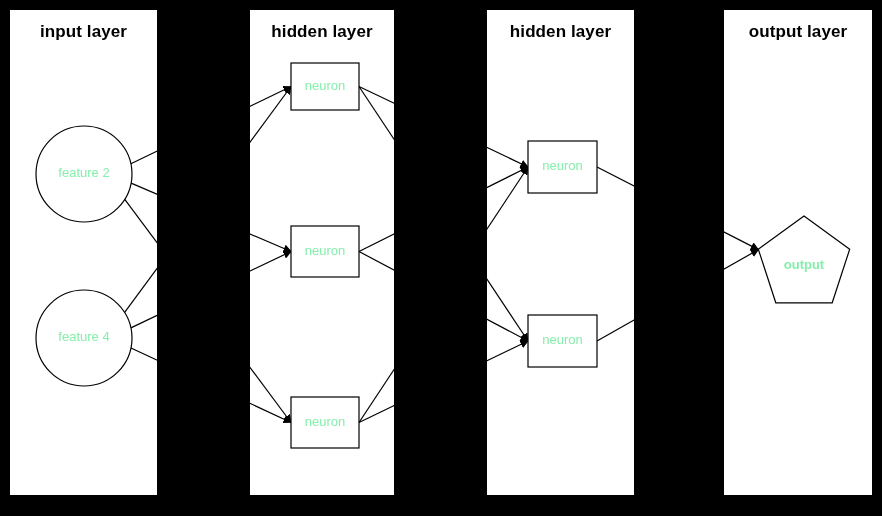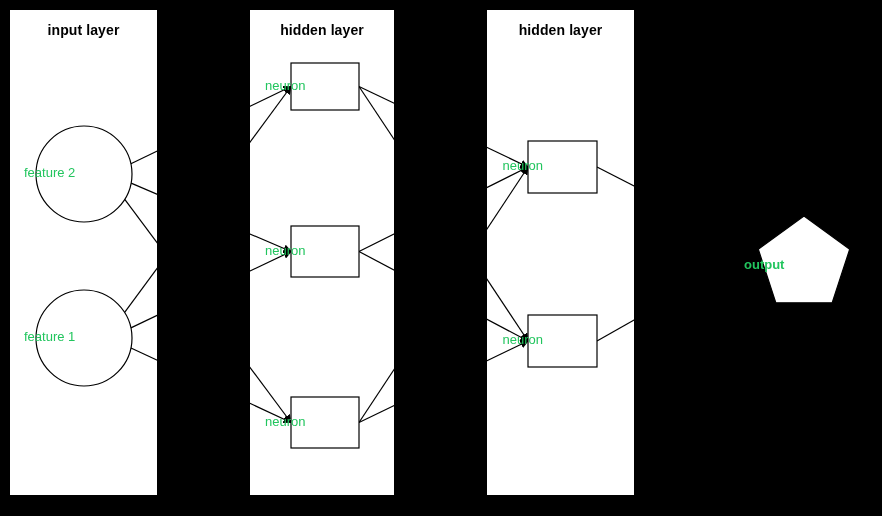--- a/index.html
+++ b/index.html
@@ -2,39 +2,42 @@
 <html><head>
 <meta charset="utf-8">
 <title>Neural Network Diagram</title>
 <style>
   html,body{margin:0;padding:0;background:#000;}
   body{width:882px;height:516px;overflow:hidden;
        font-family:"Liberation Sans", sans-serif;}
   #stage{position:relative;width:882px;height:516px;background:#000;}
   .panel{position:absolute;background:#ffffff;}
   .panel-title{position:absolute;left:0;right:0;top:12px;text-align:center;
-       font-size:14px;font-weight:bold;color:#000;letter-spacing:0.1px;}
+       font-size:17px;font-weight:bold;color:#000;letter-spacing:0.1px;}
   svg.edges{position:absolute;left:0;top:0;width:882px;height:516px;
        pointer-events:none;}
-  .node-label{position:absolute;color:#22c55e;font-size:13px;
-       white-space:nowrap;}
+  .node-label{position:absolute;color:#86efac;font-size:13px;
+       text-align:center;white-space:nowrap;}
 </style>
 </head>
 <body>
 
 <div id="stage">
 
   <div class="panel" style="left: 10px; top: 10px; width: 147px; height: 485px;">
     <div class="panel-title">input layer</div>
   </div>
   <div class="panel" style="left: 250px; top: 10px; width: 144px; height: 485px;">
     <div class="panel-title">hidden layer</div>
   </div>
   <div class="panel" style="left: 487px; top: 10px; width: 147px; height: 485px;">
     <div class="panel-title">hidden layer</div>
+  </div>
+  <div class="panel" style="left: 724px; top: 10px; width: 148px; height: 485px;">
+    <div class="panel-title">output layer</div>
   </div>
 
   <svg class="edges" viewBox="0 0 882 516" xmlns="http://www.w3.org/2000/svg">
     <defs>
       <marker id="arrow" viewBox="0 0 10 10" refX="9" refY="5" markerWidth="7" markerHeight="7" orient="auto-start-reverse">
         <path d="M 0 0 L 10 5 L 0 10 z" fill="#000"></path>
       </marker>
     </defs>
     <g id="edge-layer" stroke="#000" stroke-width="1.2" fill="none">
         <line x1="130.89120083502058" y1="163.74254981733924" x2="291" y2="86.5" marker-end="url(#arrow)"></line>
@@ -59,21 +62,21 @@
         <rect x="291" y="226" width="68" height="51"></rect>
         <rect x="291" y="397" width="68" height="51"></rect>
         <rect x="528" y="141" width="69" height="52"></rect>
         <rect x="528" y="315" width="69" height="52"></rect>
         <polygon points="804.0,216.0 849.7,249.2 832.2,302.8 775.8,302.8 758.3,249.2"></polygon>
       </g>
   </svg>
 
   <div id="label-layer">
       <div class="node-label" style="left: 24px; top: 165px; width: 120px;">feature 2</div>
-      <div class="node-label" style="left: 24px; top: 329px; width: 120px;">feature 1</div>
+      <div class="node-label" style="left: 24px; top: 329px; width: 120px;">feature 4</div>
       <div class="node-label" style="left: 265px; top: 77.5px; width: 120px;">neuron</div>
       <div class="node-label" style="left: 265px; top: 242.5px; width: 120px;">neuron</div>
       <div class="node-label" style="left: 265px; top: 413.5px; width: 120px;">neuron</div>
       <div class="node-label" style="left: 502.5px; top: 158px; width: 120px;">neuron</div>
       <div class="node-label" style="left: 502.5px; top: 332px; width: 120px;">neuron</div>
       <div class="node-label" style="left: 744px; top: 257px; width: 120px; font-weight: bold;">output</div>
     </div>
 
 </div>
 

